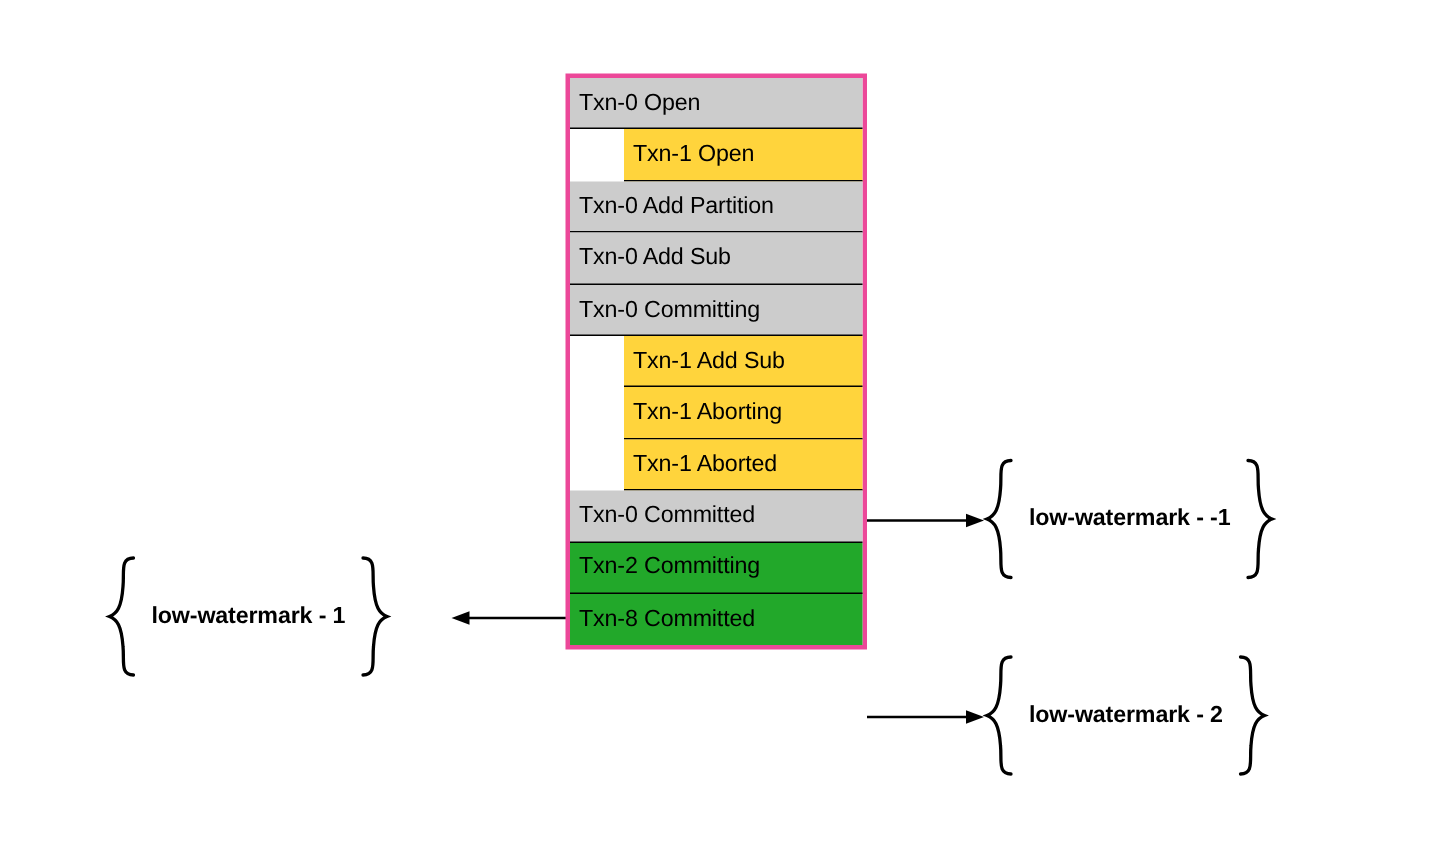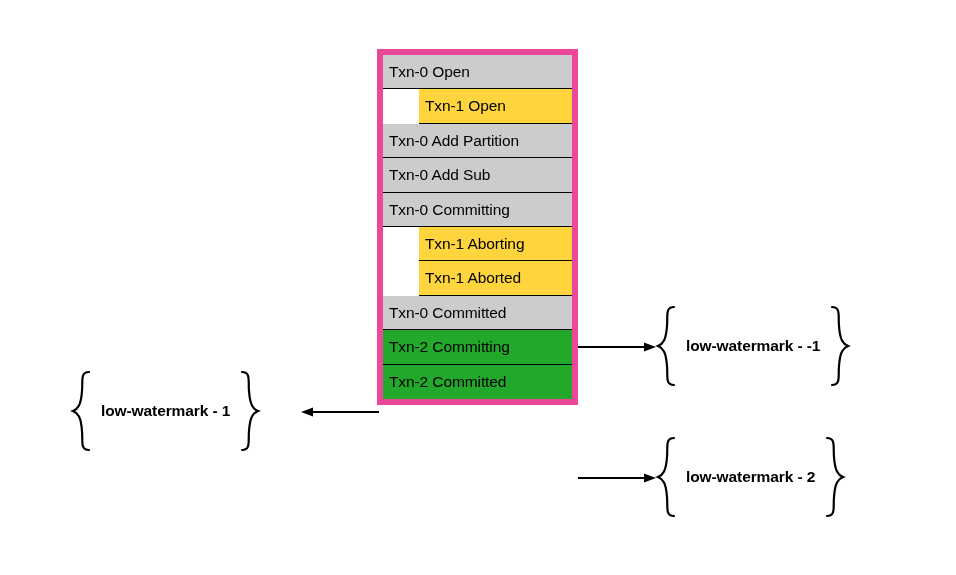--- a/index.html
+++ b/index.html
@@ -23,21 +23,21 @@
     width: 956px;
     height: 575px;
   }
 
   
   #txn-log {
     position: absolute;
     left: 377px;
     top: 49px;
     width: 201px;
-    border: 6px solid #ec4899;
+    border: 3px solid #ec4899;
     box-sizing: border-box;
     z-index: 3;
   }
   .log-row {
     height: 34.4px;
     box-sizing: border-box;
     border-bottom: 1.6px solid #000000;
     display: flex;
     align-items: center;
     padding-left: 6px;
@@ -101,33 +101,36 @@
     <div class="log-row c-gray">
       <span>Txn-0 Add Partition</span>
     </div>
     <div class="log-row c-gray">
       <span>Txn-0 Add Sub</span>
     </div>
     <div class="log-row c-gray">
       <span>Txn-0 Committing</span>
     </div>
     <div class="log-row c-yellow">
+      <span>Txn-1 Add Sub</span>
+    </div>
+    <div class="log-row c-yellow">
       <span>Txn-1 Aborting</span>
     </div>
     <div class="log-row c-yellow">
       <span>Txn-1 Aborted</span>
     </div>
     <div class="log-row c-gray">
       <span>Txn-0 Committed</span>
     </div>
     <div class="log-row c-green">
       <span>Txn-2 Committing</span>
     </div>
     <div class="log-row c-green">
-      <span>Txn-2 Committed</span>
+      <span>Txn-8 Committed</span>
     </div>
 
   </div>
 
   <svg class="connector" id="connector-aborted" viewBox="0 0 84 24">
     <line x1="2" y1="12" x2="70" y2="12" stroke="#000000" stroke-width="1.8"></line>
     <polygon points="80,12 68,7.5 68,16.5" fill="#000000"></polygon>
   </svg>
 
   <svg class="connector" id="connector-committed" viewBox="0 0 84 24">

